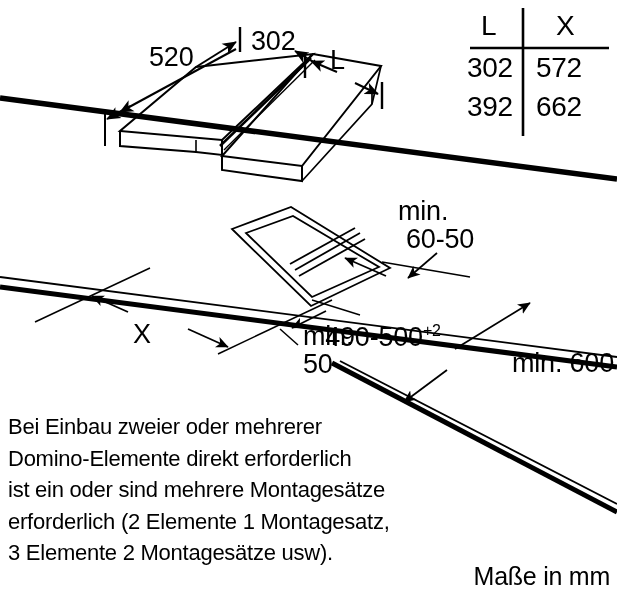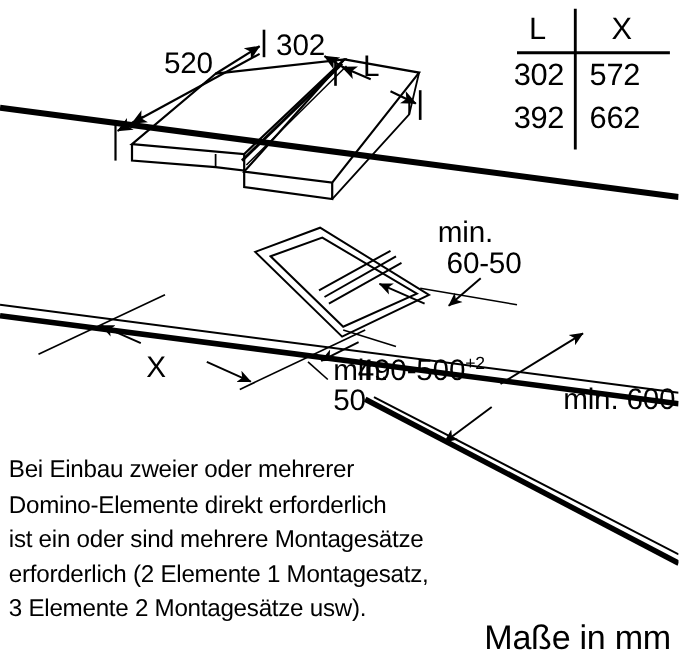--- a/index.html
+++ b/index.html
@@ -61,21 +61,21 @@
   .para .pline {
     font-size: 22px;
     line-height: 31.5px;
     white-space: pre;
     letter-spacing: -0.25px;
   }
   .footnote {
     position: absolute;
     right: 7px;
     top: 562px;
-    font-size: 31px;
+    font-size: 25px;
     letter-spacing: -0.25px;
   }
 </style>
 </head>
 <body>
 
 <div id="page">
 
   <svg id="diagram" viewBox="0 0 617 600">
     <defs>

